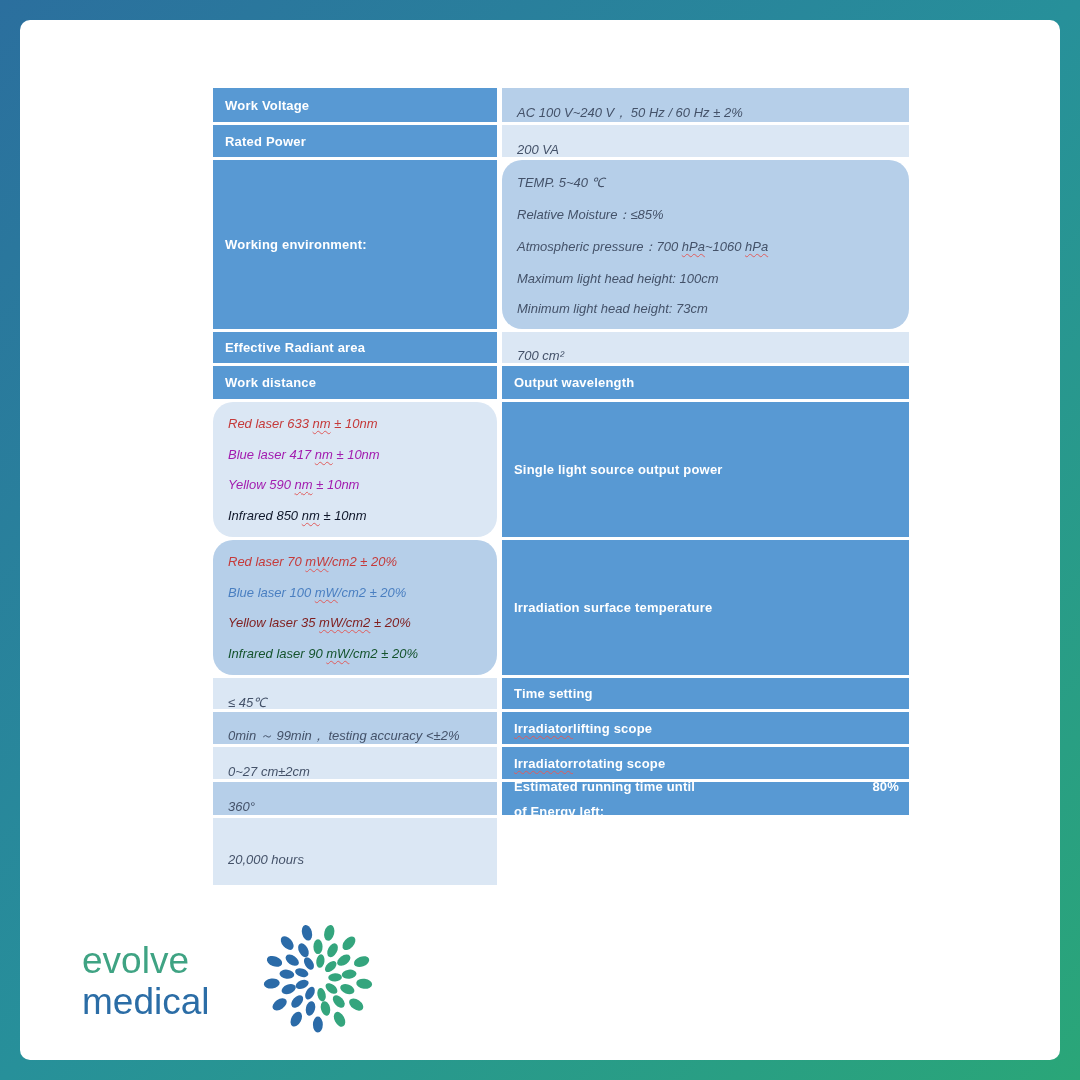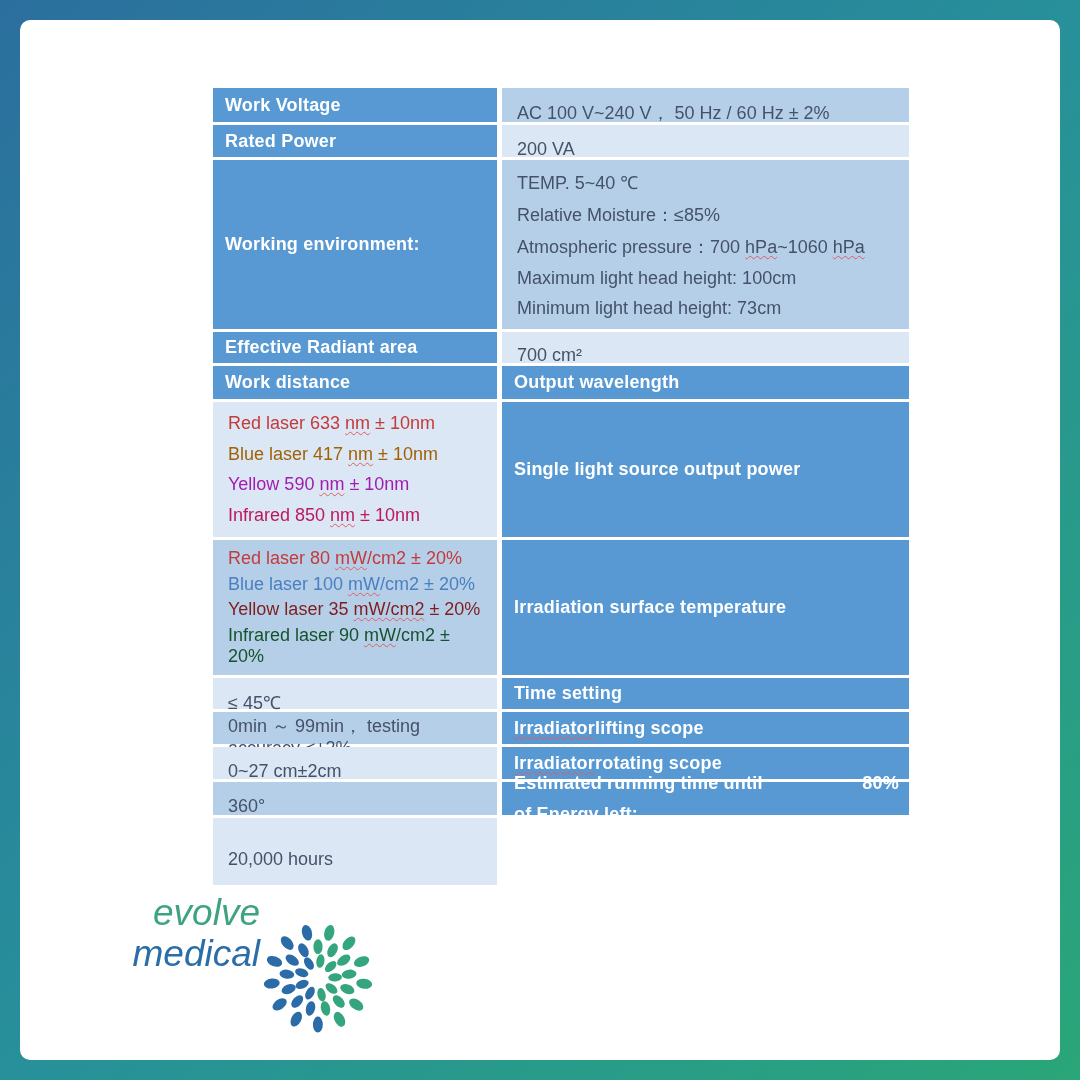--- a/index.html
+++ b/index.html
@@ -14,49 +14,48 @@
     position:absolute; left:20px; top:20px; right:20px; bottom:20px;
     background:#ffffff; border-radius:10px;
   }
   
   .spec-table {
     position:absolute; left:193px; top:68px; width:696px;
     display:grid;
     grid-template-columns:284px 407px;
     column-gap:5px; row-gap:3px;
     grid-template-rows:34px 32px 169px 31px 33px 135px 135px 31px 32px 32px 33px 67px;
-    font-size:18px;
+    font-size:13px;
   }
   .lbl {
     background:#5899d3; color:#ffffff; font-weight:bold;
     display:flex; align-items:center; padding:0 10px 0 12px;
     letter-spacing:.2px;
   }
   .val {
-    color:#445269; display:flex; align-items:center; padding:16px 8px 0 15px;
+    color:#445269; display:flex; align-items:center; padding:16px 8px 0 15px;font-style:italic;
   }
   .band-a { background:#b6cfe9; }
   .band-b { background:#dbe7f4; }
-  .multi { flex-direction:column; align-items:stretch; justify-content:space-around; padding-top:6px; padding-bottom:6px; }
+  .multi { flex-direction:column; align-items:stretch; justify-content:space-around; padding-top:6px; padding-bottom:6px;border-radius:20px; }
   .multi .line { text-align:left; }
   .lbl.two-line { flex-direction:column; align-items:stretch; justify-content:center; gap:10px; }
   .lbl .l1 { display:flex; justify-content:space-between; }
   .sq {
     text-decoration-line:underline;
     text-decoration-style:wavy;
     text-decoration-color:#e05c5c;
     text-decoration-thickness:1px;
     text-underline-offset:2px;
   }
   
   .logo-text {
-    position:absolute; left:62px; top:872px; width:178px;
-    text-align:right; font-size:37px; line-height:41px; font-weight:normal;
+    position:absolute; left:62px; top:920px; width:178px;
+    text-align:left; font-size:37px; line-height:41px; font-weight:normal;
     letter-spacing:0px;
-    font-style:italic;
   }
   .logo-word1 { color:#3fa383; }
   .logo-word2 { color:#2b6da6; }
   .logo-mark { position:absolute; left:241px; top:896px; width:114px; height:124px; }
 </style>
 </head>
 <body>
 
 <div class="card">
 
@@ -78,28 +77,28 @@
     </div>
 
     <div class="lbl">Effective Radiant area</div>
     <div class="val band-b">700 cm²</div>
 
     <div class="lbl">Work distance</div>
 
     <div class="lbl">Output wavelength</div>
     <div class="val band-b multi">
       <div class="line" style="color:#c53a3a"><span>Red laser 633 </span><span class="sq">nm</span><span> ± 10nm</span></div>
-      <div class="line" style="color:#a16207"><span>Blue laser 417 </span><span class="sq">nm</span><span> ± 10nm</span></div>
+      <div class="line" style="color:#a21caf"><span>Blue laser 417 </span><span class="sq">nm</span><span> ± 10nm</span></div>
       <div class="line" style="color:#a21caf"><span>Yellow 590 </span><span class="sq">nm</span><span> ± 10nm</span></div>
-      <div class="line" style="color:#be185d"><span>Infrared 850 </span><span class="sq">nm</span><span> ± 10nm</span></div>
+      <div class="line" style="color:#0f172a"><span>Infrared 850 </span><span class="sq">nm</span><span> ± 10nm</span></div>
     </div>
 
     <div class="lbl">Single light source output power</div>
     <div class="val band-a multi">
-      <div class="line" style="color:#c53a3a"><span>Red laser 80 </span><span class="sq">mW</span><span>/cm2 ± 20%</span></div>
+      <div class="line" style="color:#c53a3a"><span>Red laser 70 </span><span class="sq">mW</span><span>/cm2 ± 20%</span></div>
       <div class="line" style="color:#4a7fc1"><span>Blue laser 100 </span><span class="sq">mW</span><span>/cm2 ± 20%</span></div>
       <div class="line" style="color:#7f1d1d"><span>Yellow laser 35 </span><span class="sq">mW/cm2</span><span> ± 20%</span></div>
       <div class="line" style="color:#14532d"><span>Infrared laser 90 </span><span class="sq">mW</span><span>/cm2 ± 20%</span></div>
     </div>
 
     <div class="lbl">Irradiation surface temperature</div>
     <div class="val band-b">≤ 45℃</div>
 
     <div class="lbl">Time setting</div>
     <div class="val band-a">0min ～ 99min， testing accuracy &lt;±2%</div>

